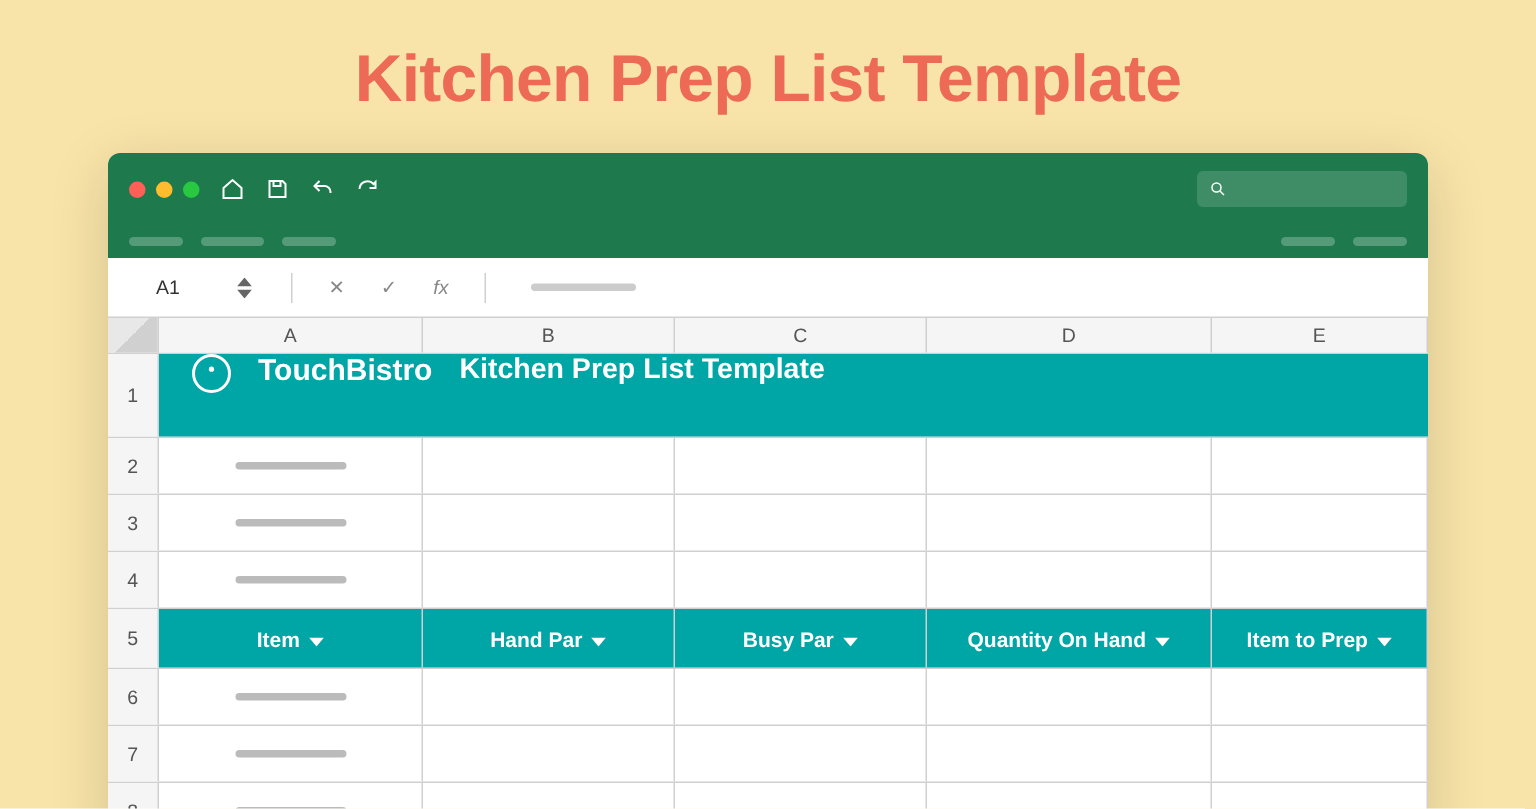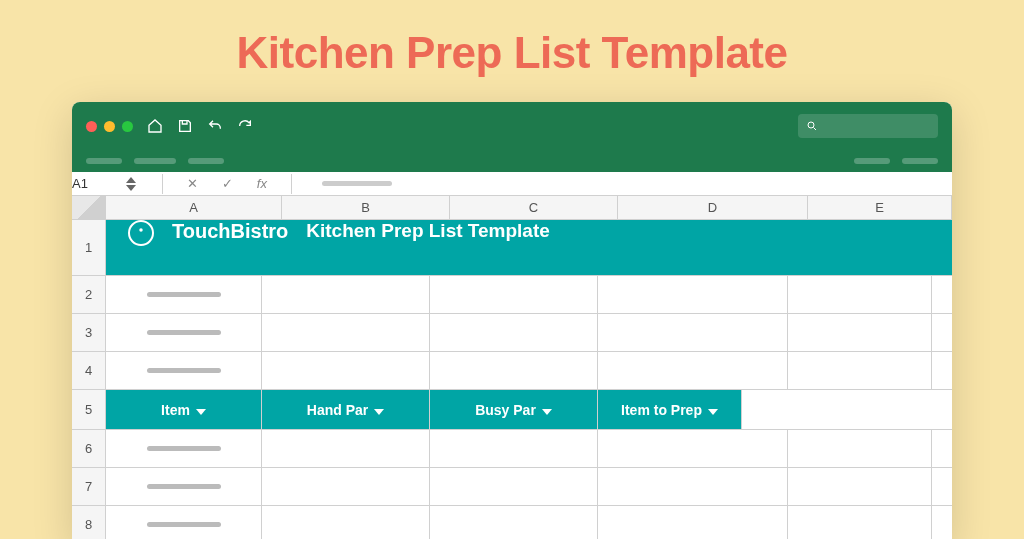--- a/index.html
+++ b/index.html
@@ -65,25 +65,25 @@
 }
 .ribbon-chunk {
   height: 6px;
   border-radius: 3px;
   background: rgba(255,255,255,0.25);
 }
 .ribbon-chunk.short { width: 36px; }
 .ribbon-chunk.med { width: 42px; }
 .formula-bar {
   background: #fff;
-  height: 24px;
+  height: 40px;
   border-bottom: 1px solid #d0d0d0;
   display: flex;
   align-items: center;
-  padding: 0 0;
+  padding: 0 32px;
   gap: 24px;
   font-size: 13px;
   color: #333;
 }
 .cell-ref { font-weight: 500; width: 28px; }
 .stepper { width:14px; display:flex; flex-direction:column; gap:2px; }
 .stepper svg { width:14px; height:6px; fill:#666; }
 .fb-divider { width:1px; height:20px; background:#d0d0d0; }
 .fb-btn { color:#888; font-size:13px; cursor:pointer; }
 .fb-line {
@@ -124,21 +124,21 @@
   background: #f5f5f5;
   border-right: 1px solid #d0d0d0;
   display:flex; align-items:center; justify-content:center;
   font-size: 13px; color:#555;
 }
 .cell {
   border-right: 1px solid #d0d0d0;
   display:flex; align-items:center;
   padding: 0 12px;
 }
-.cell.c-A { width:156px; }
+.cell.c-A { width:176px; }
 .cell.c-B { width:168px; }
 .cell.c-C { width:168px; }
 .cell.c-D { width:190px; }
 .cell.c-E { width:144px; }
 .banner-row .cell-merge {
   flex: 1;
   background: #00a5a5;
   display:flex;
   align-items:flex-start;
   padding: 0 22px;
@@ -308,20 +308,26 @@
         <span class="drop-caret"><svg viewBox="0 0 10 6">
               <path d="M0 0l5 6 5-6z"></path>
             </svg></span>
       </div>
       <div class="cell c-C">
         <span>Busy Par</span>
         <span class="drop-caret"><svg viewBox="0 0 10 6">
               <path d="M0 0l5 6 5-6z"></path>
             </svg></span>
       </div>
+      <div class="cell c-D">
+        <span>Quantity On Hand</span>
+        <span class="drop-caret"><svg viewBox="0 0 10 6">
+              <path d="M0 0l5 6 5-6z"></path>
+            </svg></span>
+      </div>
       <div class="cell c-E">
         <span>Item to Prep</span>
         <span class="drop-caret"><svg viewBox="0 0 10 6">
               <path d="M0 0l5 6 5-6z"></path>
             </svg></span>
       </div>
     </div>
 
     <div class="row">
       <div class="row-h">6</div>

